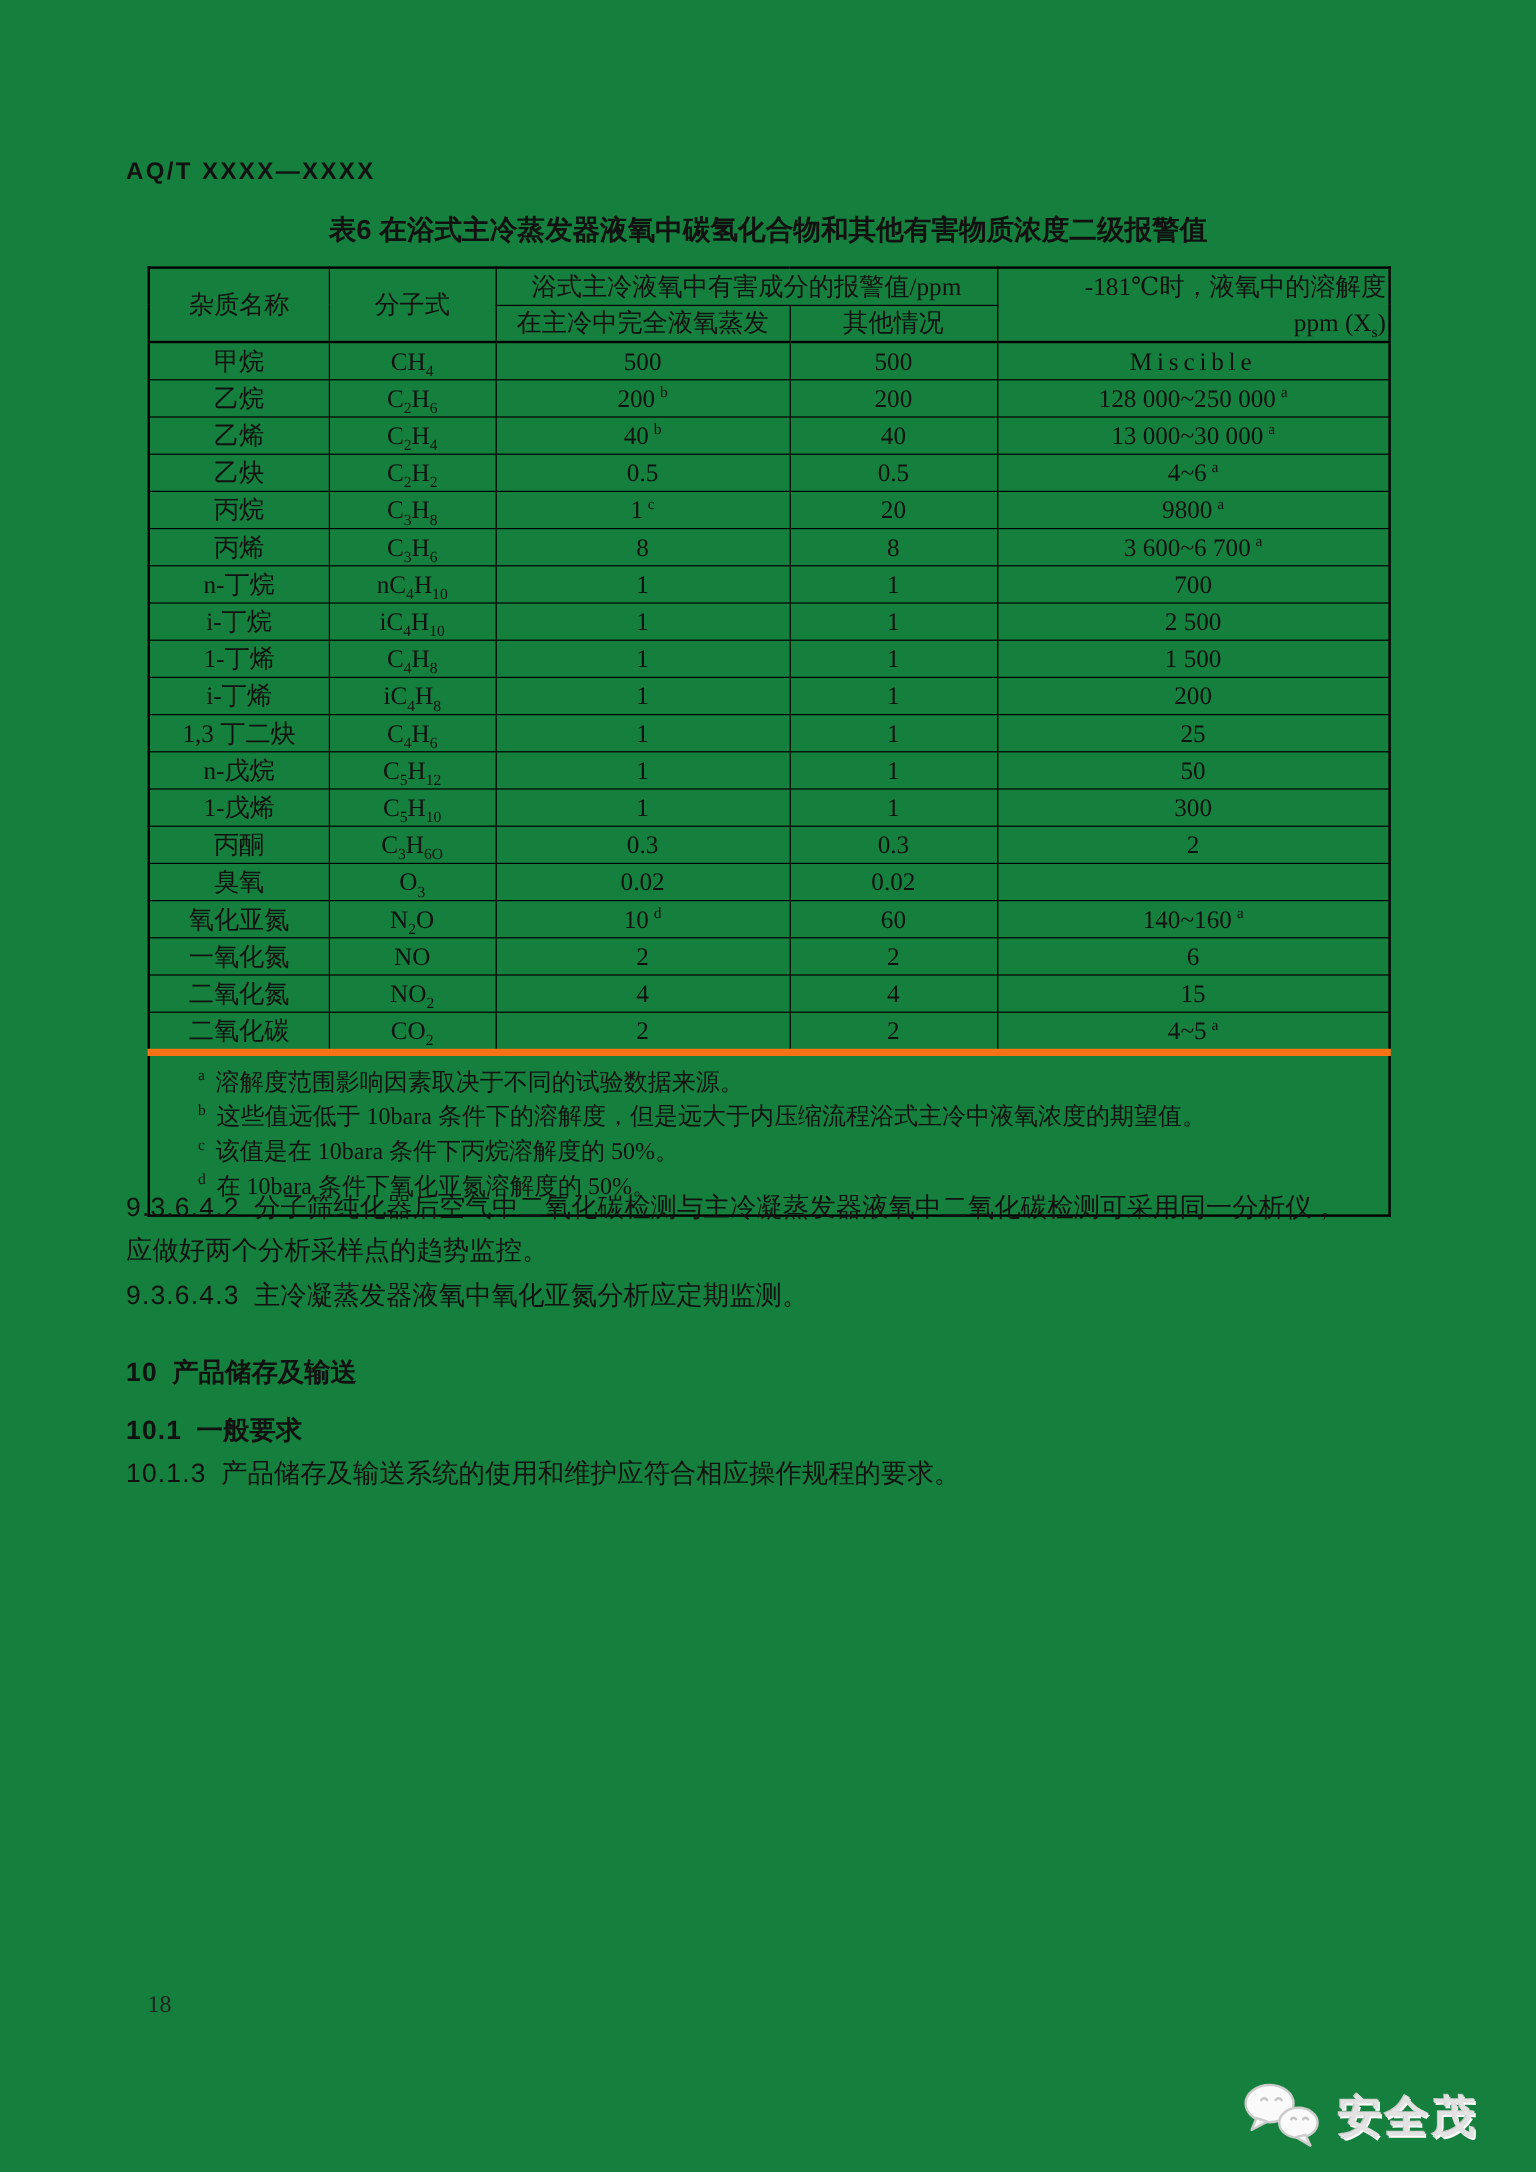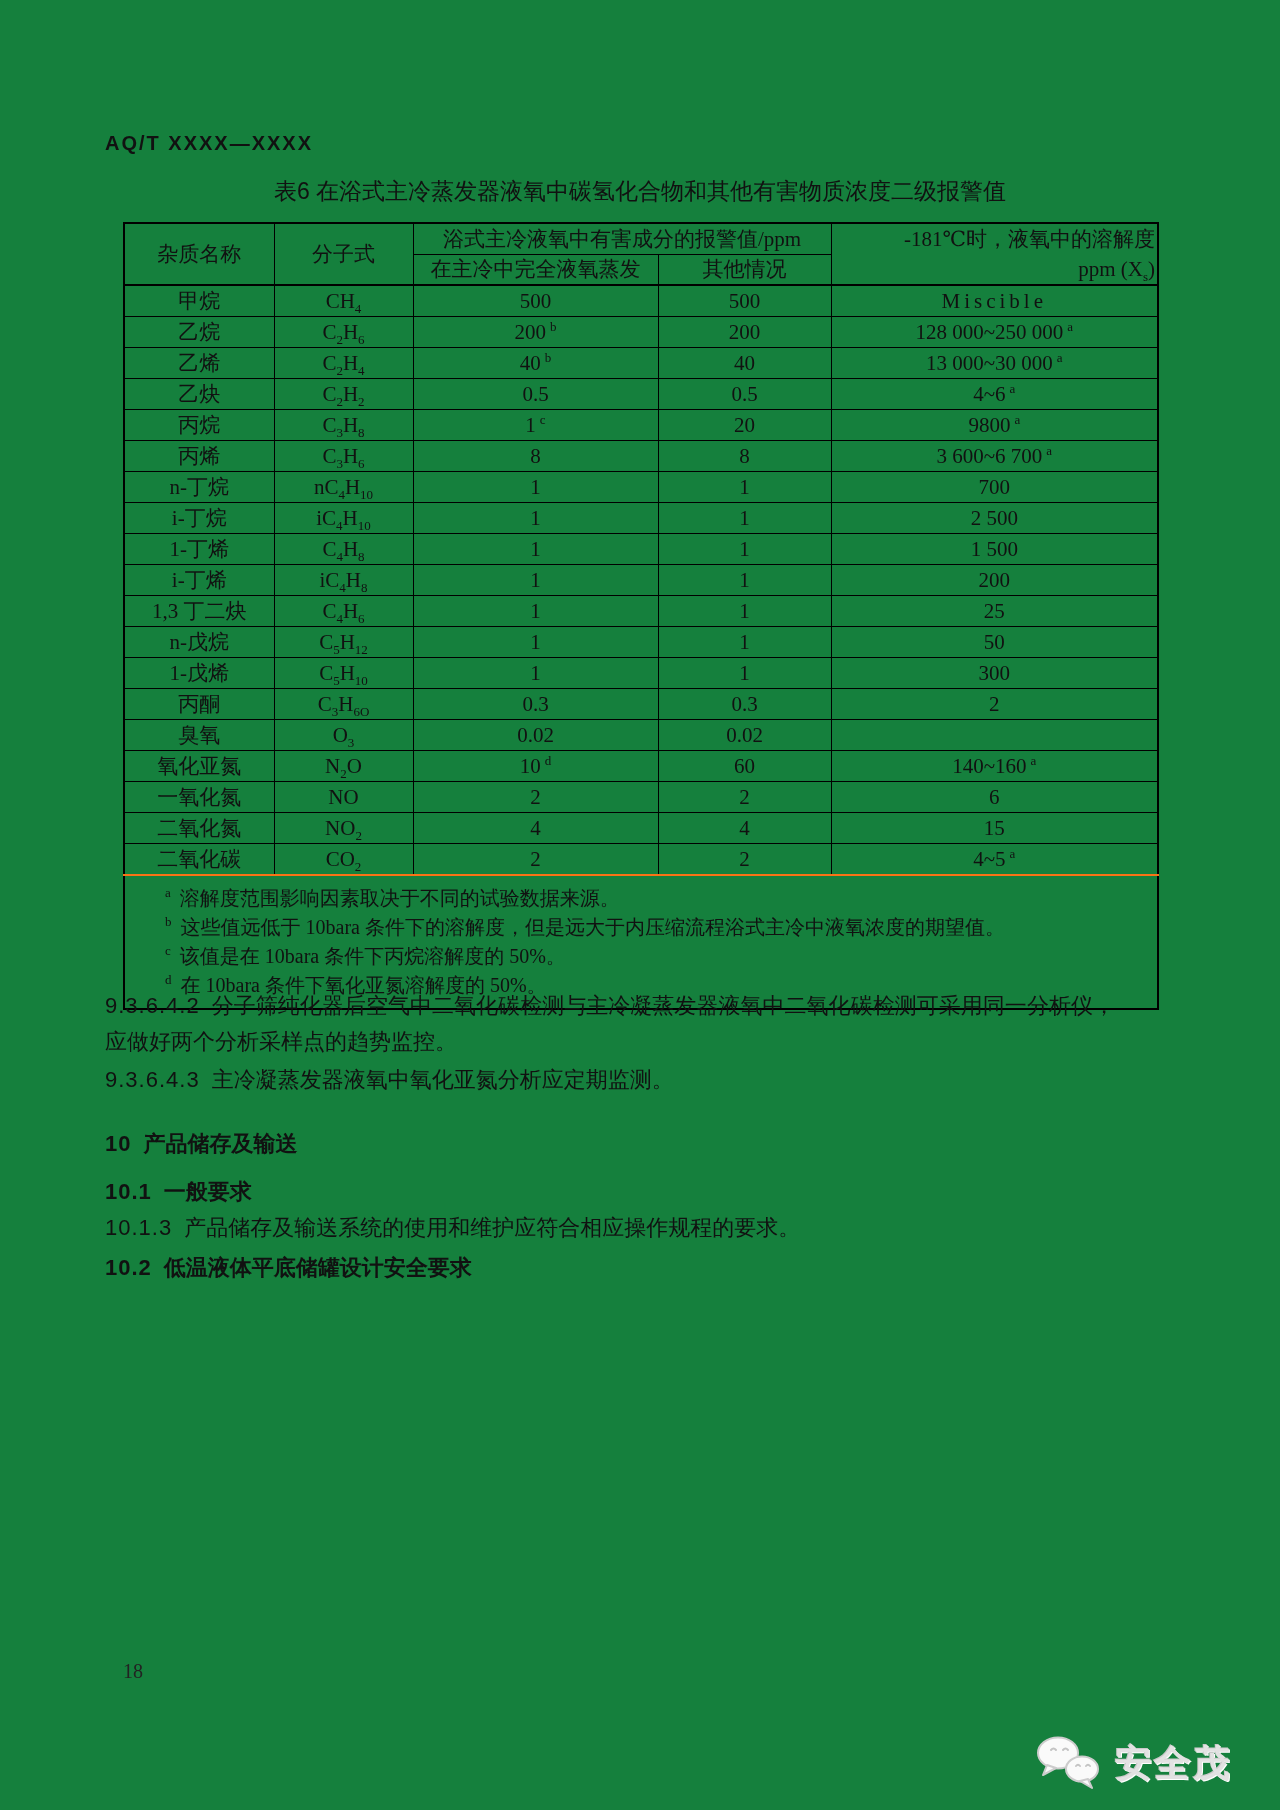--- a/index.html
+++ b/index.html
@@ -10,39 +10,39 @@
     font-family:"Liberation Serif","DejaVu Serif",serif;
   }
   .doc-code {
     position:absolute; left:105px; top:132px;
     font-family:"Liberation Sans","DejaVu Sans",sans-serif;
     font-weight:bold; font-size:20px; letter-spacing:2px; color:#111;
   }
   .table-title {
     position:absolute; left:123px; top:176px; width:1034px; text-align:center;
     font-family:"Liberation Sans","DejaVu Sans",sans-serif;
-    font-weight:normal; font-size:23px; color:#111;
+    font-weight:bold; font-size:23px; color:#111;
   }
   table.alarm {
     position:absolute; left:123px; top:222px; width:1034px;
     border-collapse:collapse; border:2px solid #000; table-layout:fixed;
   }
   table.alarm th, table.alarm td {
     border:1px solid #000; text-align:center; vertical-align:middle;
     font-weight:normal; font-size:21px; color:#111; padding:0 2px;
   }
   table.alarm thead th { height:31px; }
   table.alarm thead th.hdr-bottom { border-bottom:2px solid #000; }
   table.alarm tbody td { height:30px; line-height:30px; }
   .sol-h { line-height:30px;text-align:right; }
   sub { font-size:13px; line-height:0; }
   sup { font-size:13px; line-height:0; vertical-align:super; margin-left:4px; }
   td.latin-spaced { letter-spacing:4px; }
   tfoot td.fnotes {
-    border-top:2px solid #f97316; text-align:left; padding:8px 16px 8px 40px;
+    border-top:6px solid #f97316; text-align:left; padding:8px 16px 8px 40px;
   }
   .footnote { font-size:20px; line-height:29px; color:#111; }
   .footnote sup { margin-left:0; margin-right:9px; font-size:13px; }
   .body-text { position:absolute; left:105px; top:988px; width:1010px; }
   .para {
     font-size:22px; line-height:36px; text-align:justify; color:#111;
   }
   .cnum {
     font-family:"Liberation Sans","DejaVu Sans",sans-serif;
     margin-right:12px; letter-spacing:1px;
@@ -247,21 +247,20 @@
   <div class="body-text">
     <p class="para"><span class="cnum">9.3.6.4.2</span><span>分子筛纯化器后空气中二氧化碳检测与主冷凝蒸发器液氧中二氧化碳检测可采用同一分析仪，应做好两个分析采样点的趋势监控。</span></p>
     <p class="para mt2"><span class="cnum">9.3.6.4.3</span><span>主冷凝蒸发器液氧中氧化亚氮分析应定期监测。</span></p>
 
     <div class="heading mt28"><span class="cnum">10</span><span>产品储存及输送</span></div>
 
     <div class="heading mt12"><span class="cnum">10.1</span><span>一般要求</span></div>
 
     <p class="para mt0"><span class="cnum">10.1.3</span><span>产品储存及输送系统的使用和维护应符合相应操作规程的要求。</span></p>
 
-    <div class="heading mt4"><span class="cnum">10.2</span><span>低温液体平底储罐设计安全要求</span></div>
   </div>
 
   <div class="page-number">18</div>
 
   <div class="watermark">
     <span>
       <svg width="72" height="56" viewBox="0 0 72 56">
         <g fill="#fafafa" stroke="#cccccc" stroke-width="2">
           <ellipse cx="25" cy="19" rx="20" ry="15.5"></ellipse>
           <path d="M14 31 L10 41 L23 34 Z" stroke-linejoin="round"></path>

